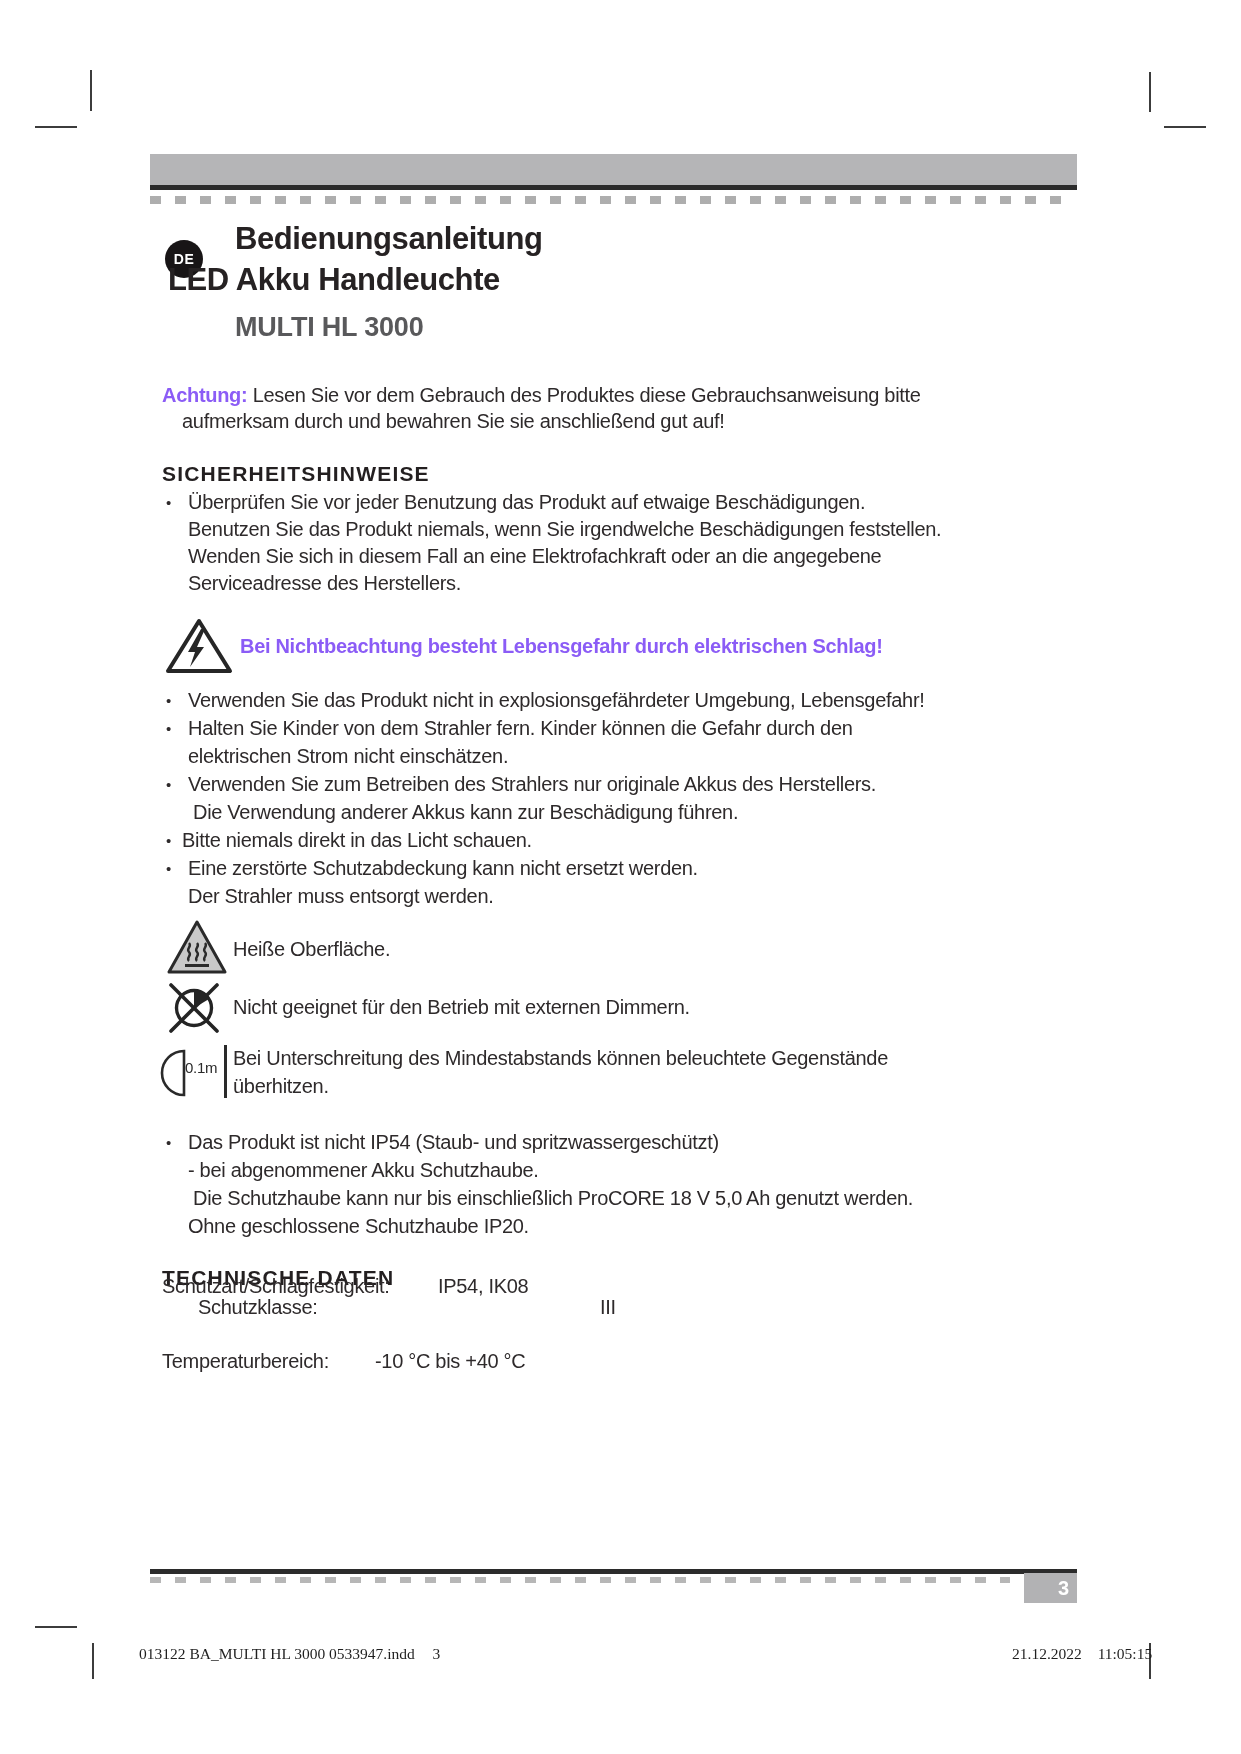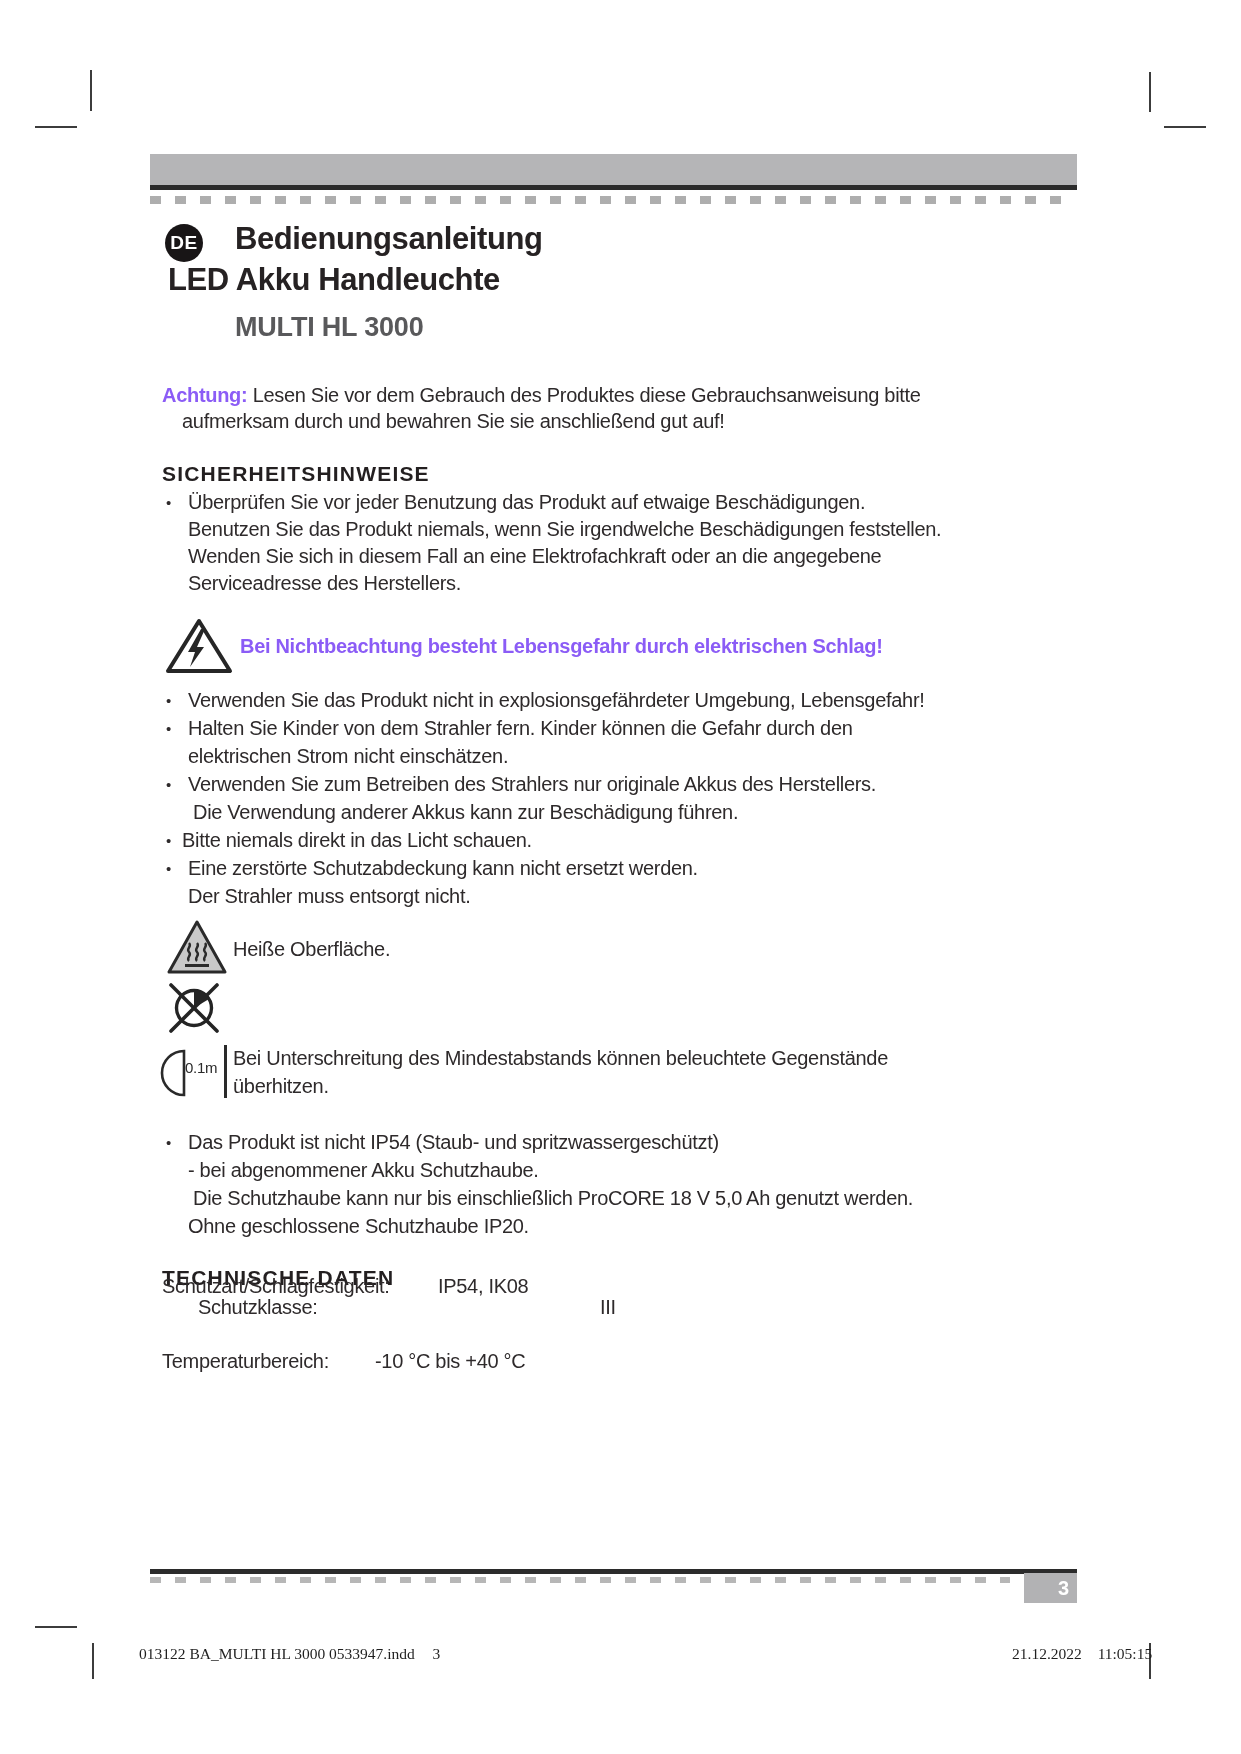--- a/index.html
+++ b/index.html
@@ -14,22 +14,22 @@
   .top-rule{left:150px;top:185px;width:927px;height:5px;background:#2b2b2b;}
   .dash-row{height:8px;background:repeating-linear-gradient(90deg,#4a4a4a 0 11px,transparent 11px 25px);opacity:.45;}
   .dash-top{left:150px;top:196px;width:925px;}
   .dash-bottom{left:150px;top:1577px;width:860px;height:6px;opacity:.4;}
   
   .mark{background:#3c3c3c;}
   .mark-v{width:2px;}
   .mark-h{height:2px;}
   
   .badge{
-    left:165px;top:224px;width:38px;height:38px;border-radius:50%;background:#181516;
-    color:#fff;font-weight:700;font-size:19px;display:flex;align-items:center;justify-content:center;letter-spacing:.5px;
+    left:165px;top:240px;width:38px;height:38px;border-radius:50%;background:#181516;
+    color:#fff;font-weight:700;font-size:14px;display:flex;align-items:center;justify-content:center;letter-spacing:.5px;
   }
   .title1{left:235px;top:221px;font-size:31px;font-weight:700;color:#262223;letter-spacing:-.4px;}
   .title2{left:168px;top:262px;font-size:31px;font-weight:700;color:#262223;letter-spacing:-.4px;}
   .model{left:235px;top:312px;font-size:27px;font-weight:700;color:#59595b;letter-spacing:-.2px;}
   
   .body-txt{font-size:20px;letter-spacing:-.3px;line-height:27px;color:#2e2a2b;}
   .bold{font-weight:700;color:#8b5cf6;text-align:center;}
   .sec-head{font-size:21px;font-weight:700;color:#231f20;letter-spacing:1.2px;}
   .line{position:relative;padding-left:26px;white-space:nowrap;height:27px;}
   .lh28 .line{height:28px;}
@@ -96,38 +96,39 @@
   <div class="abs body-txt bold nowrap" style="left:240px;top:633px;">Bei Nichtbeachtung besteht Lebensgefahr durch elektrischen Schlag!</div>
 
   <div class="abs body-txt lh28" style="left:162px;top:687px;">
     <div class="line b"><span>Verwenden Sie das Produkt nicht in explosionsgefährdeter Umgebung, Lebensgefahr!</span></div>
     <div class="line b"><span>Halten Sie Kinder von dem Strahler fern. Kinder können die Gefahr durch den</span></div>
     <div class="line"><span>elektrischen Strom nicht einschätzen.</span></div>
     <div class="line b"><span>Verwenden Sie zum Betreiben des Strahlers nur originale Akkus des Herstellers.</span></div>
     <div class="line"><span style="padding-left:5px;">Die Verwendung anderer Akkus kann zur Beschädigung führen.</span></div>
     <div class="line b" style="padding-left:20px;"><span>Bitte niemals direkt in das Licht schauen.</span></div>
     <div class="line b"><span>Eine zerstörte Schutzabdeckung kann nicht ersetzt werden.</span></div>
-    <div class="line"><span>Der Strahler muss entsorgt nicht.</span></div>
+    <div class="line"><span>Der Strahler muss entsorgt werden.</span></div>
   </div>
 
   <svg class="abs" style="left:165px;top:918px;" width="64" height="60" viewBox="0 0 64 60">
     <path d="M32 4 L60 54 L4 54 Z" fill="#c9c9c9" stroke="#2a2a2a" stroke-width="3" stroke-linejoin="round"></path>
     <line x1="20" y1="47.5" x2="44" y2="47.5" stroke="#2a2a2a" stroke-width="3"></line>
     <path d="M24 43 c-3.5 -3 3.5 -5.5 0 -9 c-3.5 -3 3.5 -5.5 0 -9" fill="none" stroke="#2a2a2a" stroke-width="2.4"></path>
     <path d="M32 43 c-3.5 -3 3.5 -5.5 0 -9 c-3.5 -3 3.5 -5.5 0 -9" fill="none" stroke="#2a2a2a" stroke-width="2.4"></path>
     <path d="M40 43 c-3.5 -3 3.5 -5.5 0 -9 c-3.5 -3 3.5 -5.5 0 -9" fill="none" stroke="#2a2a2a" stroke-width="2.4"></path>
   </svg>
   <div class="abs body-txt nowrap" style="left:233px;top:936px;">Heiße Oberfläche.</div>
 
   <svg class="abs" style="left:163px;top:977px;" width="62" height="62" viewBox="0 0 62 62">
     <circle cx="31" cy="31" r="17.5" fill="none" stroke="#242424" stroke-width="3.4"></circle>
     <path d="M31 13.5 A17.5 17.5 0 0 1 46 22 L31 31 Z" fill="#242424"></path>
     <line x1="8" y1="8" x2="54" y2="54" stroke="#242424" stroke-width="3.6" stroke-linecap="round"></line>
     <line x1="54" y1="8" x2="8" y2="54" stroke="#242424" stroke-width="3.6" stroke-linecap="round"></line>
   </svg>
+  <div class="abs body-txt nowrap" style="left:233px;top:994px;">Nicht geeignet für den Betrieb mit externen Dimmern.</div>
 
   <div class="abs" style="left:160px;top:1044px;width:70px;height:56px;">
     <svg class="abs" style="left:0;top:5px;" width="26" height="48" viewBox="0 0 26 48">
       <path d="M24 2 A22 22 0 0 0 24 46 Z" fill="#ffffff" stroke="#2a2a2a" stroke-width="2.6"></path>
     </svg>
     <span class="abs nowrap" style="left:25px;top:15px;font-size:15px;color:#2a2a2a;letter-spacing:-.3px;">0.1m</span>
     <div class="abs" style="left:64px;top:1px;width:2.5px;height:53px;background:#2a2a2a;"></div>
   </div>
   <div class="abs body-txt nowrap" style="left:233px;top:1045px;">Bei Unterschreitung des Mindestabstands können beleuchtete Gegenstände</div>
   <div class="abs body-txt nowrap" style="left:233px;top:1073px;">überhitzen.</div>

